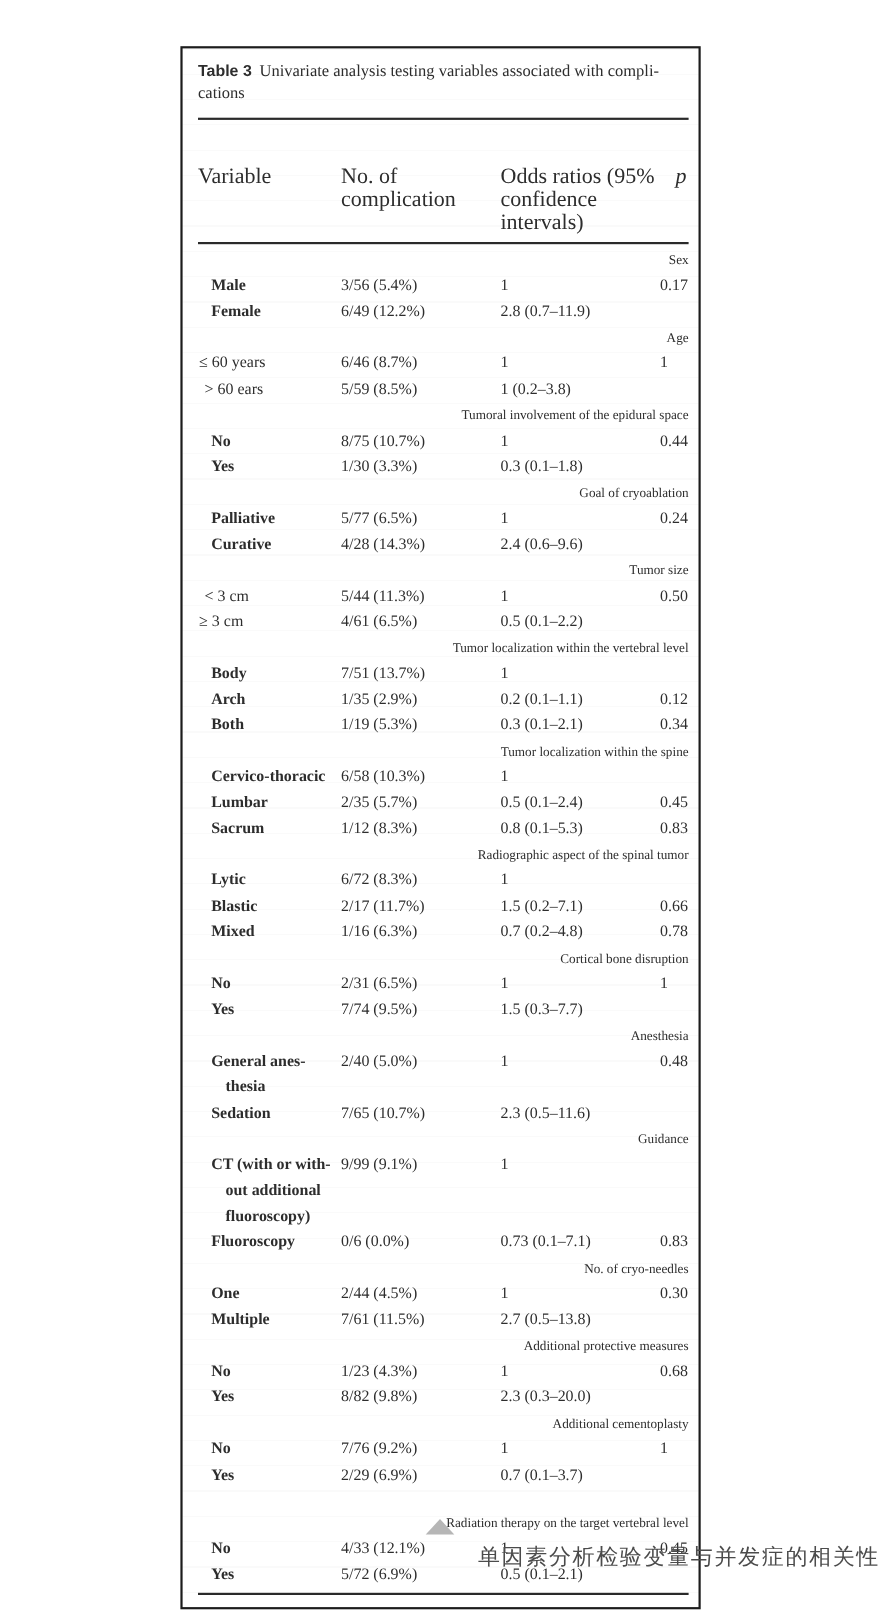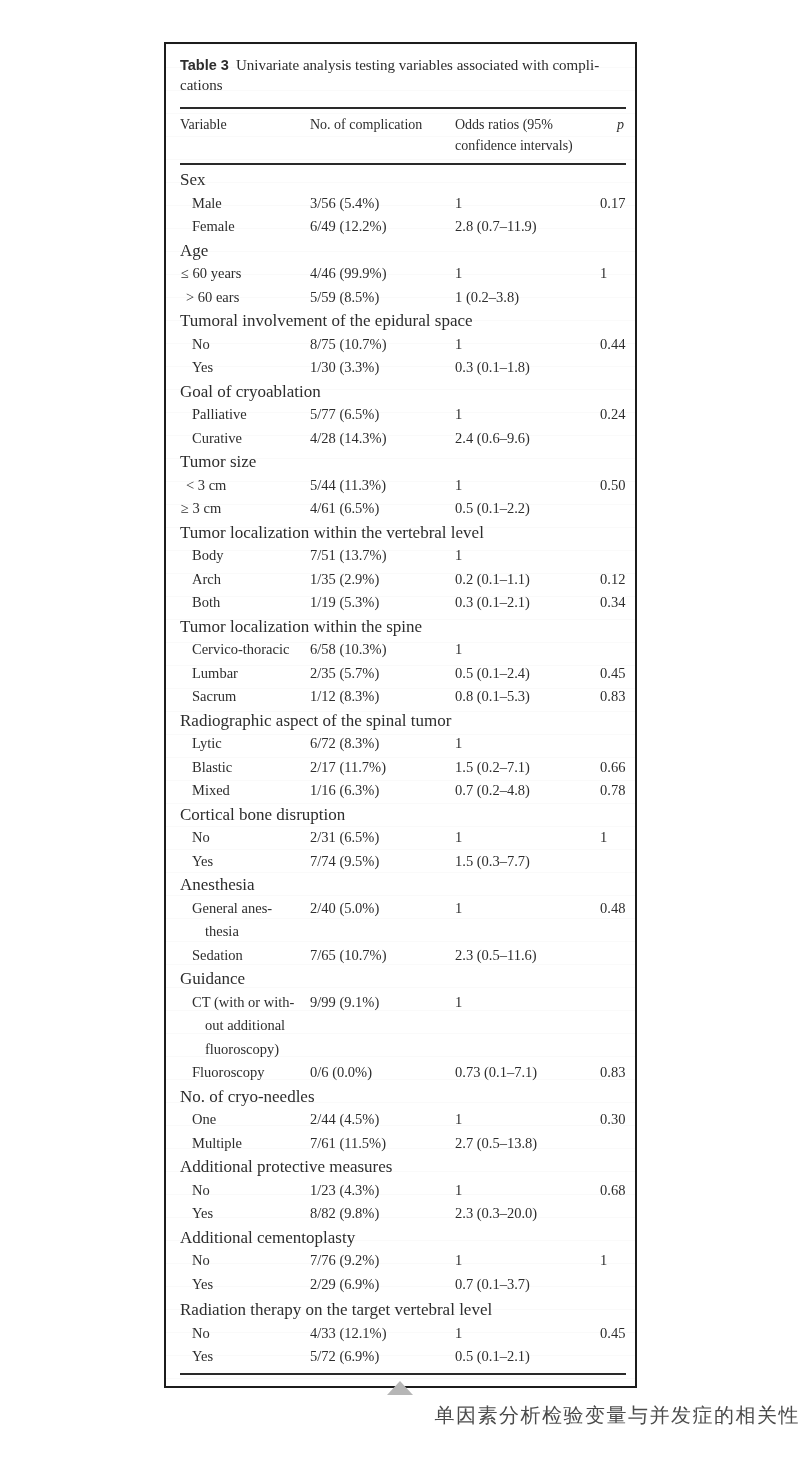--- a/index.html
+++ b/index.html
@@ -38,42 +38,44 @@
   .rule {
     height: 2px;
     background: #2a2a2a;
   }
   .rule.under-title { margin-top: 12px; }
   .grid-row {
     display: grid;
     grid-template-columns: 130px 145px 145px 1fr;
   }
   .header-row {
-    font-size: 14px;
+    font-size: 20px;
     line-height: 21px;
     padding: 5px 0 7px 0;
+    margin-top: 36px;
   }
   .header-row .h-p {
     font-style: italic;
     text-align: right;
     padding-right: 2px;
   }
   .tbl-body { padding-top: 3px; }
   .section-header {
-    font-size: 17px;
+    font-size: 12px;
     line-height: 23.5px;
     font-weight: normal;
     white-space: nowrap;
-  }
-  .section.gap-before { margin-top: 2px; }
+    text-align: right;
+  }
+  .section.gap-before { margin-top: 20px; }
   .row { font-size: 14.5px; line-height: 23.5px; }
   .cell { white-space: pre-line; }
   .c-var.ind-0 { padding-left: 1px; }
   .c-var.ind-1 { padding-left: 6px; }
-  .c-var.ind-2 { padding-left: 25px; text-indent: -13px; }
+  .c-var.ind-2 { padding-left: 25px; text-indent: -13px; font-weight: bold; }
   .c-p { text-align: left; padding-right: 2px; }
   .rule.bottom { margin-top: 4px; }
   .nav-triangle {
     position: absolute;
     left: 387px;
     top: 1381px;
     width: 0; height: 0;
     border-left: 13px solid transparent;
     border-right: 13px solid transparent;
     border-bottom: 14px solid #b6b6b6;
@@ -131,21 +133,21 @@
     <div class="cell c-p"></div>
   </div>
 </div>
   </div>
 
   <div class="section">
     <div class="section-header">Age</div>
     <div class="rows">
   <div class="grid-row row">
     <div class="cell c-var ind-0">≤ 60 years</div>
-    <div class="cell c-n">4/46 (99.9%)</div>
+    <div class="cell c-n">6/46 (8.7%)</div>
     <div class="cell c-or">1</div>
     <div class="cell c-p">1</div>
   </div>
 
   <div class="grid-row row">
     <div class="cell c-var ind-1">&gt; 60 ears</div>
     <div class="cell c-n">5/59 (8.5%)</div>
     <div class="cell c-or">1 (0.2–3.8)</div>
     <div class="cell c-p"></div>
   </div>

